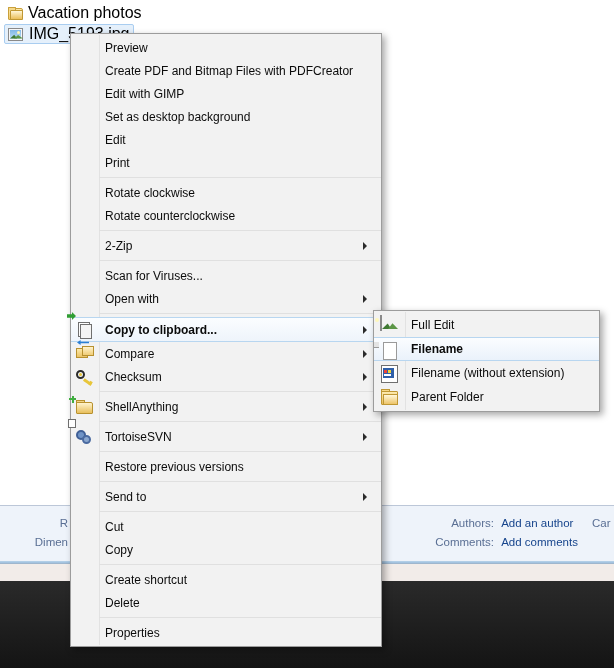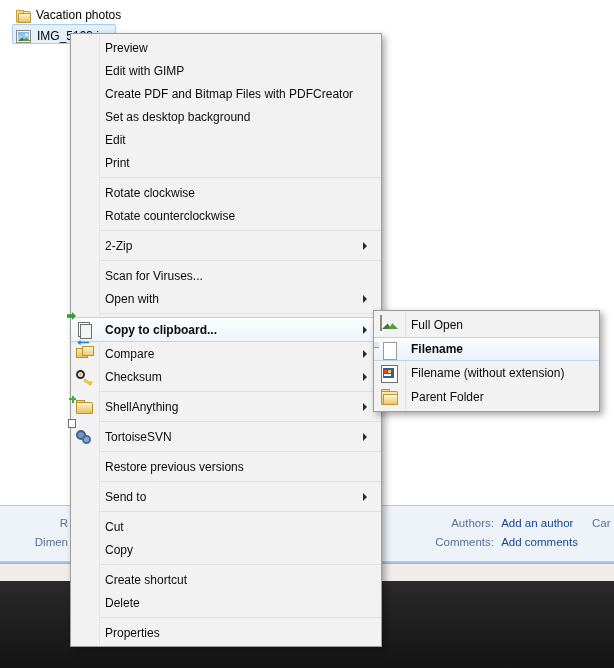--- a/index.html
+++ b/index.html
@@ -11,22 +11,22 @@
   
   #explorer-window{
     position:absolute;left:0;top:0;width:614px;height:581px;
     background:#ffffff;overflow:hidden;
   }
   #file-list{
     position:absolute;left:0;top:0;right:0;height:505px;
     background:#ffffff;
   }
   .file-row{
-    position:absolute;left:12px;height:19px;display:flex;align-items:flex-end;
-    font-size:12px;color:#000;padding:0 4px;white-space:nowrap;
+    position:absolute;left:4px;height:19px;display:flex;align-items:center;
+    font-size:16px;color:#000;padding:0 4px;white-space:nowrap;
   }
   .file-row .fname{margin-left:6px;}
   #row-folder{top:3px;}
   #row-file{
     top:24px;background:#e5f0fb;border:1px solid #a9cdf0;border-radius:2px;
     height:18px;padding:0 3px;
   }
   
   .ico-folder{
     position:relative;width:14px;height:12px;flex:0 0 14px;
@@ -277,24 +277,24 @@
 
 <div id="desktop"></div>
 
 <div id="context-menu">
   <div class="gutter"></div>
   <div id="cm-items">
       <div class="mi bold">
         <span class="mi-label">Preview</span>
       </div>
       <div class="mi">
+        <span class="mi-label">Create PDF and Bitmap Files with PDFCreator</span>
+      </div>
+      <div class="mi">
         <span class="mi-label">Edit with GIMP</span>
-      </div>
-      <div class="mi">
-        <span class="mi-label">Create PDF and Bitmap Files with PDFCreator</span>
       </div>
       <div class="mi">
         <span class="mi-label">Set as desktop background</span>
       </div>
       <div class="mi">
         <span class="mi-label">Edit</span>
       </div>
       <div class="mi">
         <span class="mi-label">Print</span>
       </div>
@@ -374,21 +374,21 @@
         <span class="mi-label">Properties</span>
       </div>
     </div>
 </div>
 
 <div id="submenu">
   <div class="gutter"></div>
   <div id="sm-items">
       <div class="mi">
         <span class="mi-icon"><span class="gi gi-pic2"><span class="sky"></span><span class="hill"></span><span class="hill2"></span><span class="sun"></span></span></span>
-        <span class="mi-label">Full Open</span>
+        <span class="mi-label">Full Edit</span>
       </div>
       <div class="mi hl">
         <span class="mi-icon"><span class="gi gi-page"><span class="pg"></span><span class="fold"></span></span></span>
         <span class="mi-label">Filename</span>
       </div>
       <div class="mi">
         <span class="mi-icon"><span class="gi gi-pagepic"><span class="pg"></span><span class="inner"></span><span class="d1"></span><span class="d2"></span><span class="d3"></span></span></span>
         <span class="mi-label">Filename (without extension)</span>
       </div>
       <div class="mi">

